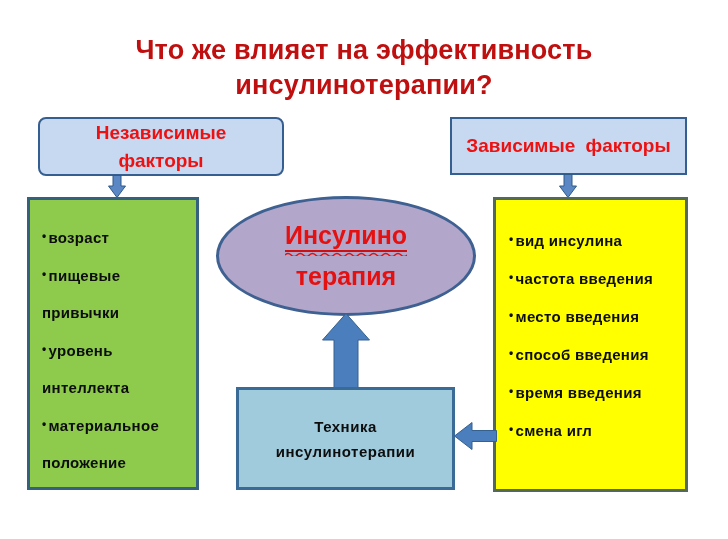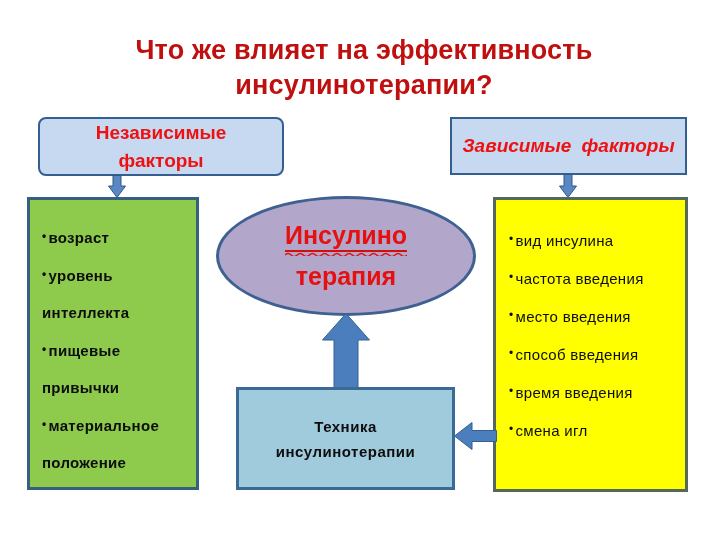--- a/index.html
+++ b/index.html
@@ -13,34 +13,34 @@
     left:0;right:0;top:17px;text-align:center;
     font-size:27px;font-weight:bold;color:#bf0f0f;line-height:35px;letter-spacing:0.2px;margin-top:16px;
   }
   
   .hdr-box{
     background:#c6d9f0;border:2px solid #365f91;
     display:flex;flex-direction:column;align-items:center;justify-content:center;
     color:#ee1111;font-size:19px;font-weight:bold;text-align:center;line-height:28px;
   }
   .hdr-left{left:38px;top:117px;width:246px;height:59px;border-radius:8px;}
-  .hdr-right{left:450px;top:117px;width:237px;height:58px;word-spacing:5px;font-style:italic;}
+  .hdr-right{left:450px;top:117px;width:237px;height:58px;word-spacing:5px;}
   
   .green-box{
     left:27px;top:197px;width:172px;height:293px;
     background:#8ecb4d;border:3px solid #35617f;
     padding:18px 4px 0 12px;
     color:#0d0d0d;font-size:15px;font-weight:bold;line-height:37px;letter-spacing:0.3px;
   }
   
   .yellow-box{
     left:493px;top:197px;width:195px;height:295px;
     background:#ffff00;border:3px solid #52695c;
     padding:21px 4px 0 13px;
-    color:#0d0d0d;font-size:15px;font-weight:normal;line-height:37px;letter-spacing:0.3px;
+    color:#0d0d0d;font-size:15px;font-weight:bold;line-height:37px;letter-spacing:0.3px;
   }
   .bullet-dot{font-size:12px;vertical-align:3px;margin-right:2px;}
   
   .ellipse{
     left:216px;top:196px;width:260px;height:120px;
     background:#b2a6ca;border:3px solid #3e6192;border-radius:50%;
     display:flex;flex-direction:column;align-items:center;justify-content:center;
     color:#e51010;font-size:25px;font-weight:bold;line-height:41px;text-align:left;
   }
   .wave-word{position:relative;display:inline-block;border-bottom:2px solid #cf1010;line-height:30px;}
@@ -81,22 +81,22 @@
   <svg class="abs arr arr-down-left" viewBox="0 0 18 23" preserveAspectRatio="none">
     <polygon points="5,0.5 13,0.5 13,11 17.5,11 9,22.5 0.5,11 5,11" fill="#5b87c4" stroke="#2e5a87" stroke-width="1"></polygon>
   </svg>
 
   <svg class="abs arr arr-down-right" viewBox="0 0 18 24" preserveAspectRatio="none">
     <polygon points="5,0.5 13,0.5 13,12 17.5,12 9,23.5 0.5,12 5,12" fill="#5b87c4" stroke="#2e5a87" stroke-width="1"></polygon>
   </svg>
 
   <div class="abs green-box">
       <div class="bullet-item"><span class="bullet-dot">•</span>возраст</div>
+      <div class="bullet-item"><span class="bullet-dot">•</span>пищевые<br>привычки</div>
       <div class="bullet-item"><span class="bullet-dot">•</span>уровень<br>интеллекта</div>
-      <div class="bullet-item"><span class="bullet-dot">•</span>пищевые<br>привычки</div>
       <div class="bullet-item"><span class="bullet-dot">•</span>материальное<br>положение</div>
     </div>
 
   <div class="abs yellow-box">
       <div class="bullet-item"><span class="bullet-dot">•</span>вид инсулина</div>
       <div class="bullet-item"><span class="bullet-dot">•</span>частота введения</div>
       <div class="bullet-item"><span class="bullet-dot">•</span>место введения</div>
       <div class="bullet-item"><span class="bullet-dot">•</span>способ введения</div>
       <div class="bullet-item"><span class="bullet-dot">•</span>время введения</div>
       <div class="bullet-item"><span class="bullet-dot">•</span>смена игл</div>

